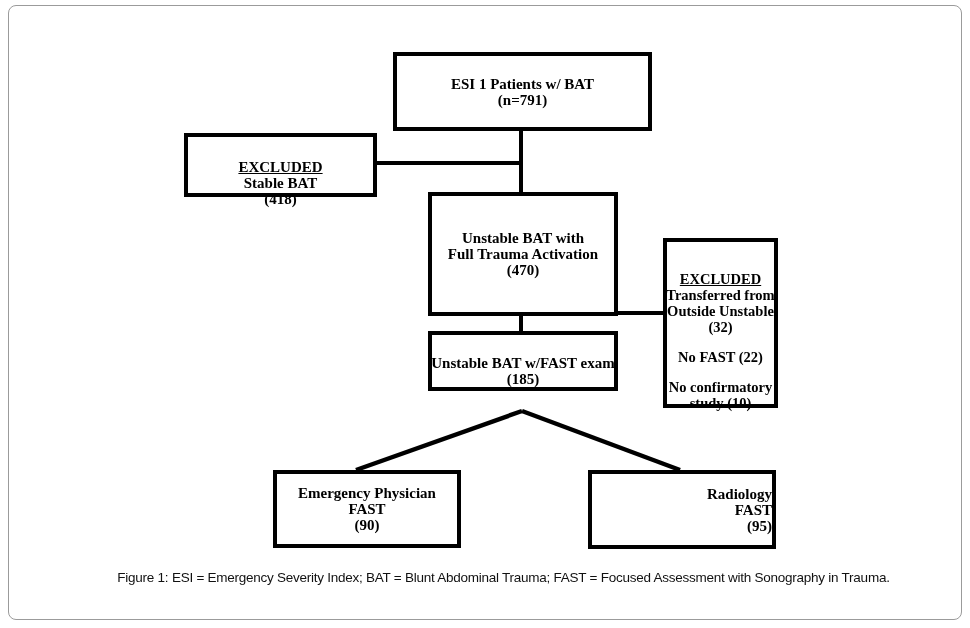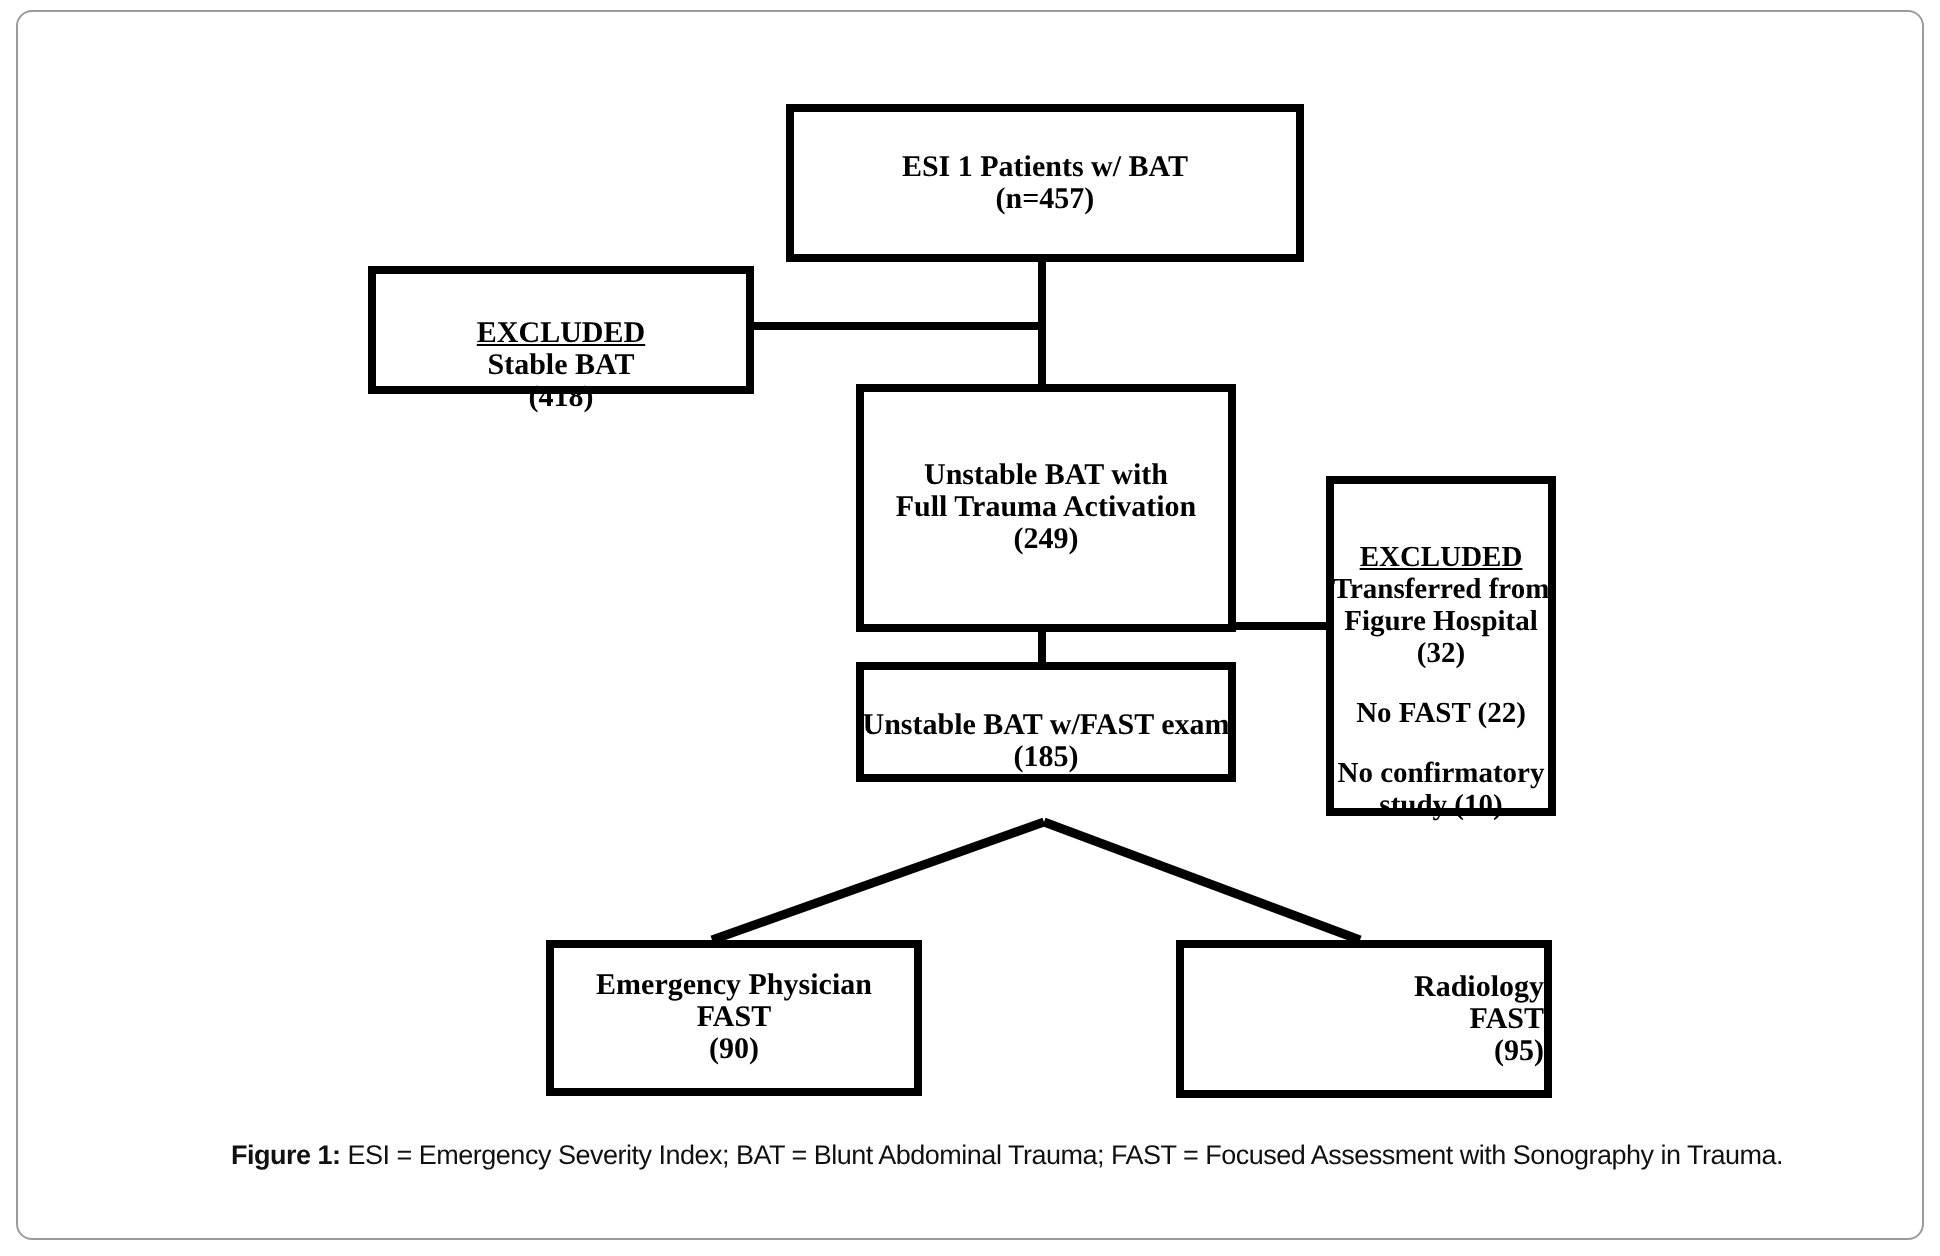--- a/index.html
+++ b/index.html
@@ -74,21 +74,21 @@
     width: 970px;
     text-align: center;
     font-family: "Liberation Sans", "DejaVu Sans", sans-serif;
     font-size: 13.5px;
     letter-spacing: -0.25px;
     line-height: 17px;
     color: #111111;
     white-space: nowrap;
   }
   .caption .cap-label {
-    font-weight: 700;
+    font-weight: 400;
     padding-left: 37px;
   }
 </style>
 </head>
 <body>
 
 <div class="canvas">
 
   <div class="frame"></div>
 
@@ -101,39 +101,39 @@
     <line x1="521" y1="289" x2="521" y2="333" stroke="#000000" stroke-width="4" shape-rendering="crispEdges"></line>
 
     <line x1="521" y1="313" x2="665" y2="313" stroke="#000000" stroke-width="4" shape-rendering="crispEdges"></line>
 
     <line x1="522" y1="411" x2="356" y2="470" stroke="#000000" stroke-width="4.5"></line>
     <line x1="522" y1="411" x2="680" y2="470" stroke="#000000" stroke-width="4.5"></line>
   </svg>
 
   <div class="fc-box box-esi">
     <div class="bline">ESI 1 Patients w/ BAT</div>
-    <div class="bline">(n=457)</div>
+    <div class="bline">(n=791)</div>
   </div>
 
   <div class="fc-box box-excl1">
     <div class="bline u">EXCLUDED</div>
     <div class="bline">Stable BAT</div>
     <div class="bline">(418)</div>
   </div>
 
   <div class="fc-box box-activation">
     <div class="bline">Unstable BAT with</div>
     <div class="bline">Full Trauma Activation</div>
-    <div class="bline">(249)</div>
+    <div class="bline">(470)</div>
   </div>
 
   <div class="fc-box box-excl2">
     <div class="bline u">EXCLUDED</div>
     <div class="bline">Transferred from</div>
-    <div class="bline">Figure Hospital</div>
+    <div class="bline">Outside Unstable</div>
     <div class="bline">(32)</div>
     <div class="bline gap">No FAST (22)</div>
     <div class="bline gap">No confirmatory</div>
     <div class="bline">study (10)</div>
   </div>
 
   <div class="fc-box box-fastexam">
     <div class="bline">Unstable BAT w/FAST exam</div>
     <div class="bline">(185)</div>
   </div>

